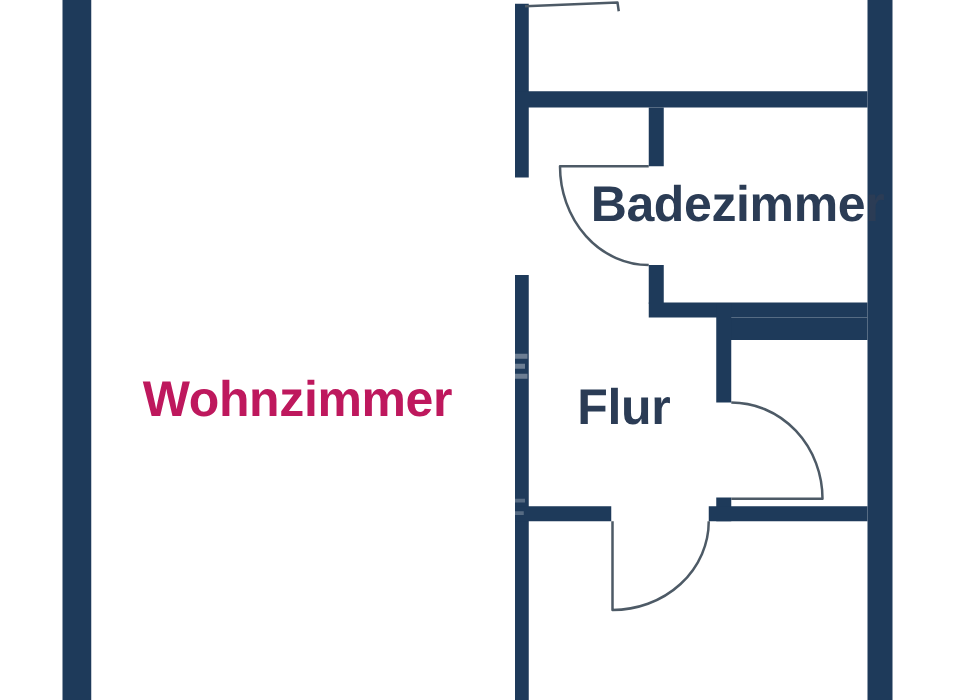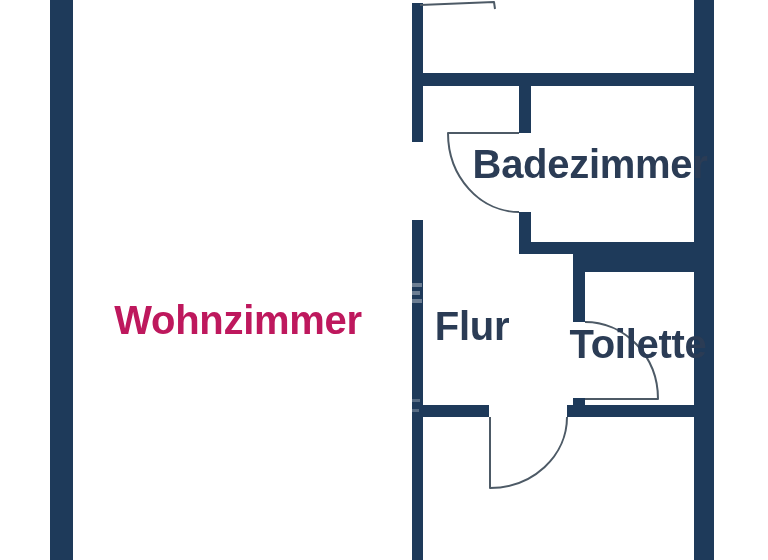--- a/index.html
+++ b/index.html
@@ -59,15 +59,14 @@
       <path d="M490 417 L490 488 A77 71 0 0 0 567 417" fill="none" stroke="#4d5a66" stroke-width="2" stroke-linejoin="round"></path>
       <rect x="409" y="283" width="13" height="4" fill="#ffffff" opacity="0.35"></rect>
       <rect x="409" y="291" width="11" height="4" fill="#ffffff" opacity="0.35"></rect>
       <rect x="409" y="299" width="13" height="4" fill="#ffffff" opacity="0.35"></rect>
       <rect x="411" y="399" width="9" height="3" fill="#ffffff" opacity="0.25"></rect>
       <rect x="411" y="409" width="8" height="3" fill="#ffffff" opacity="0.25"></rect>
     </svg>
 
   <div class="room-label" style="left: 238px; top: 320px; color: #be185d; text-align: right;">Wohnzimmer</div>
   <div class="room-label" style="left: 590px; top: 164px; color: rgb(43, 60, 85);">Badezimmer</div>
-  <div class="room-label" style="left: 472px; top: 326px; color: rgb(43, 60, 85);">Flur</div>
-  <div class="room-label" style="left: 638px; top: 344px; color: rgb(43, 60, 85);">Toilette</div>
+  <div class="room-label" style="left: 499px; top: 326px; color: rgb(43, 60, 85);">Flur</div>
 </div>
 
 </body></html>

